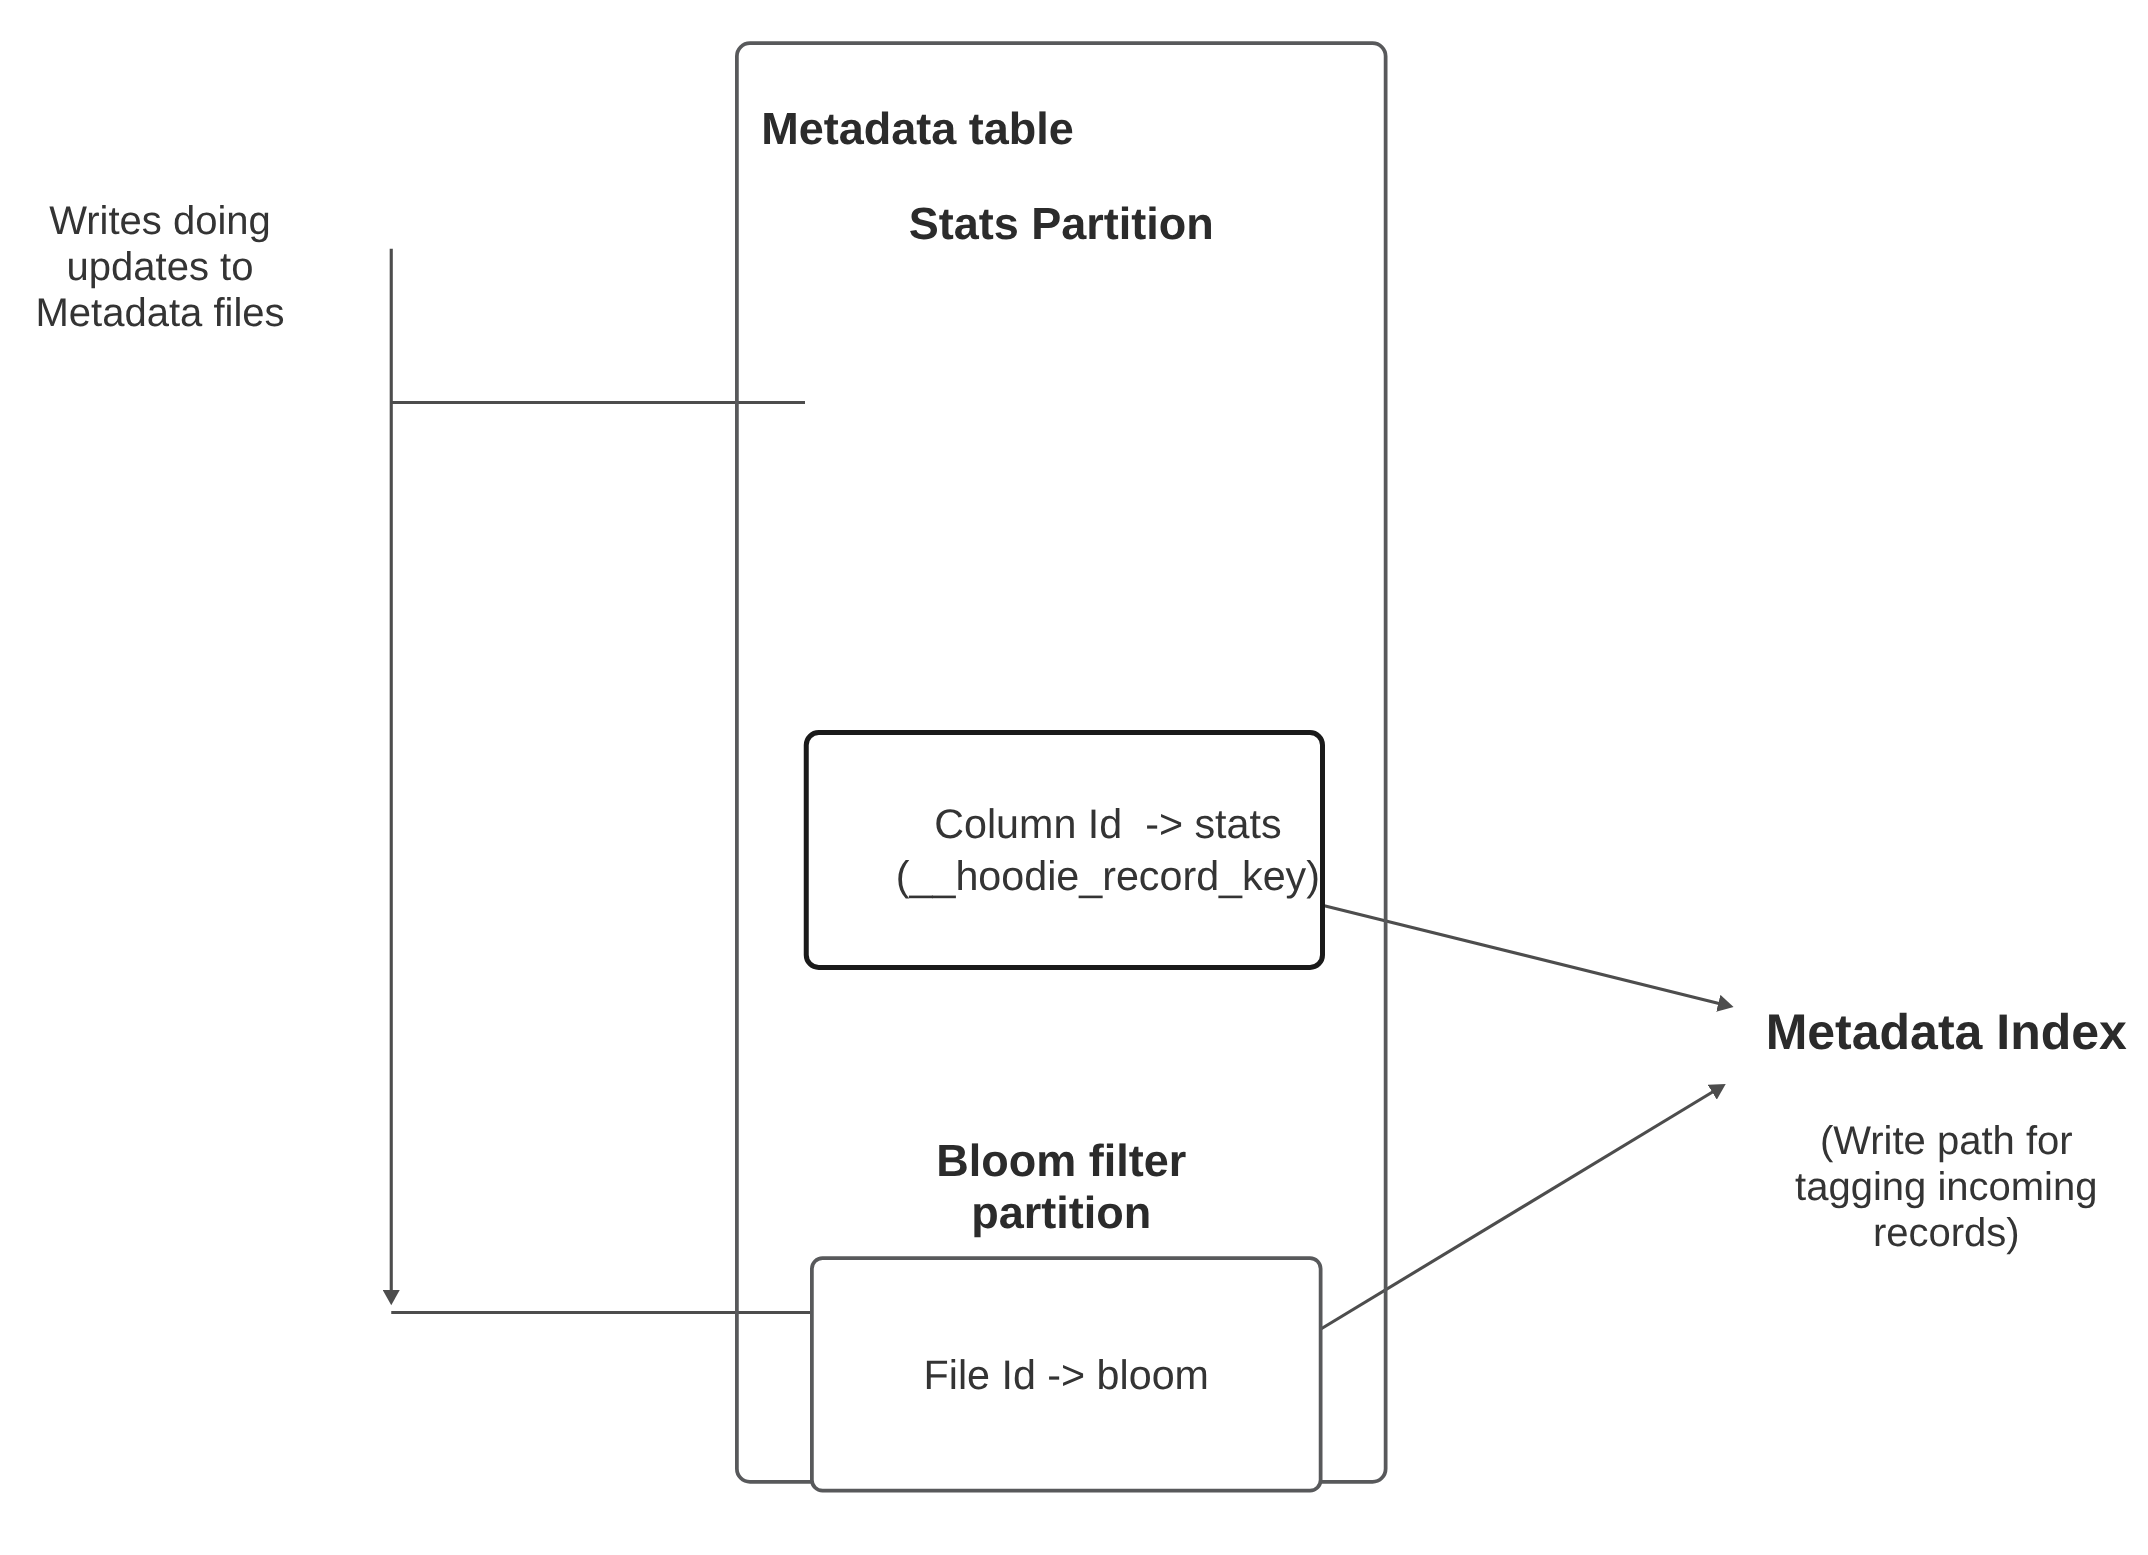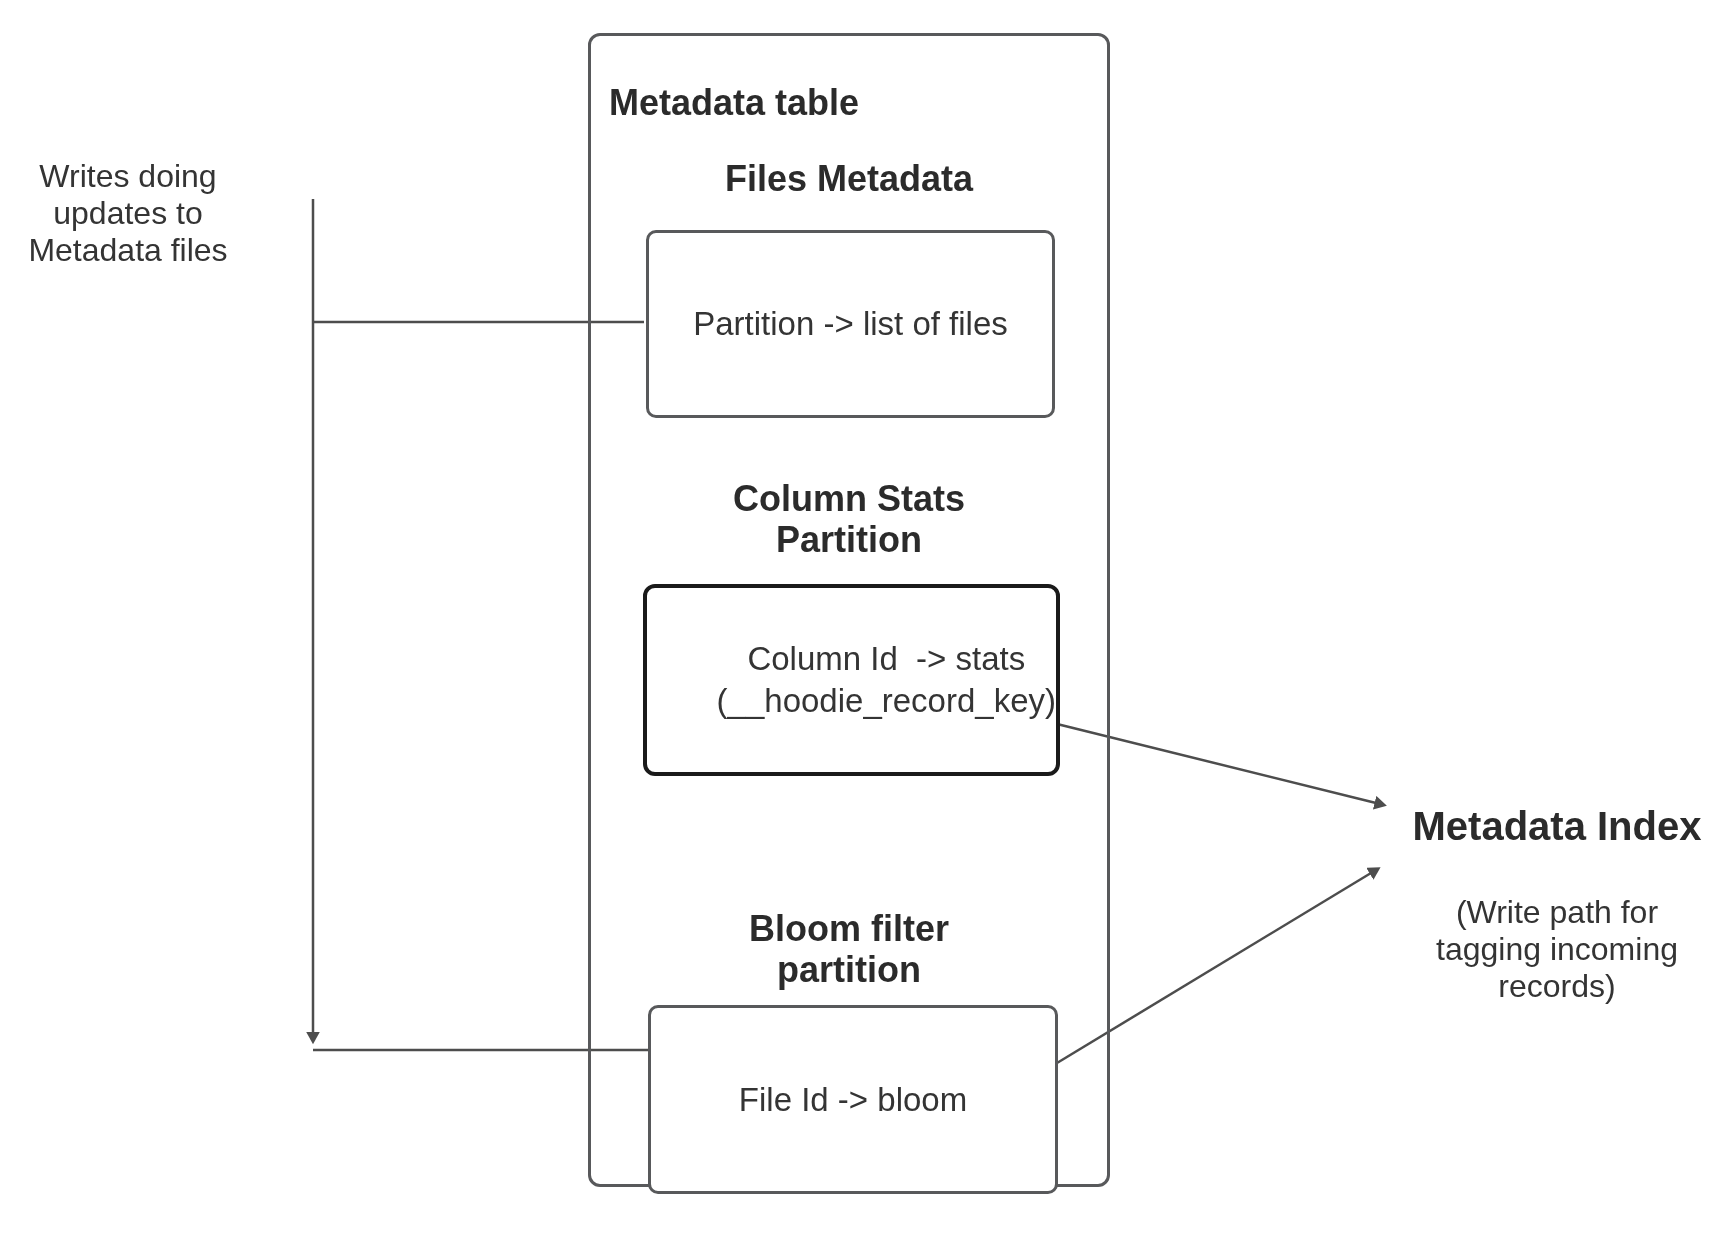--- a/index.html
+++ b/index.html
@@ -125,27 +125,22 @@
     <line x1="1057" y1="1063" x2="1371" y2="873" marker-end="url(#arrowhead)"></line>
   </svg>
 
   <div class="left-note">Writes doing
 updates to
 Metadata files</div>
 
   <div class="meta-container">
     <div class="container-title">Metadata table</div>
 
-    <div class="section-heading heading-files">Files Metadata</div>
-    <div class="part-box box-files">
-      <span>Partition -&gt; list of files</span>
-    </div>
+    <div class="section-heading heading-files">Stats Partition</div>
 
-    <div class="section-heading heading-colstats">Column Stats
-Partition</div>
     <div class="part-box box-colstats">
       <span>Column Id  -&gt; stats
 (__hoodie_record_key)</span>
     </div>
 
     <div class="section-heading heading-bloom">Bloom filter
 partition</div>
     <div class="part-box box-bloom">
       <span>File Id -&gt; bloom</span>
     </div>

